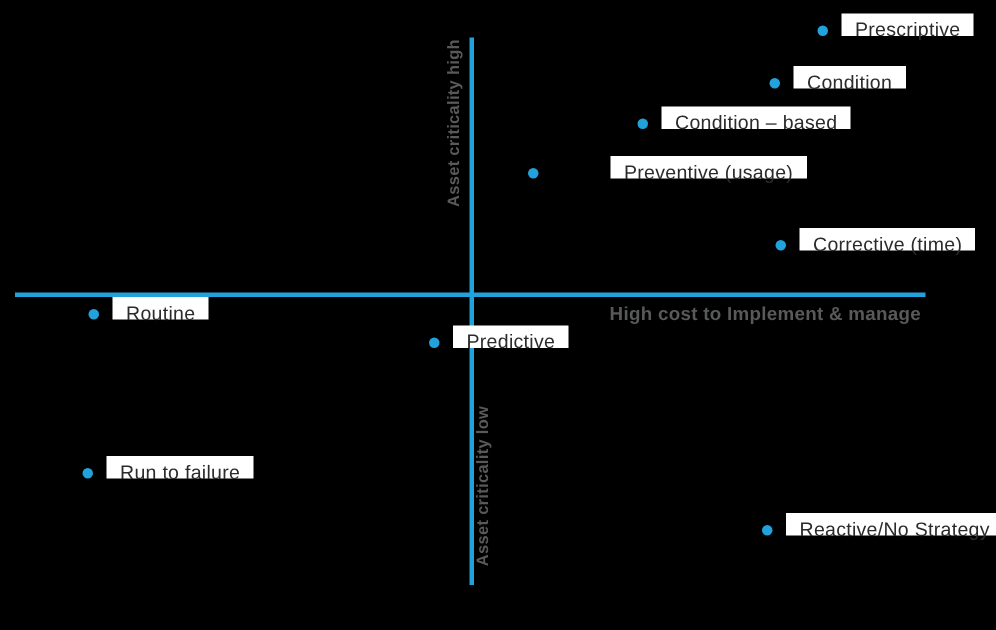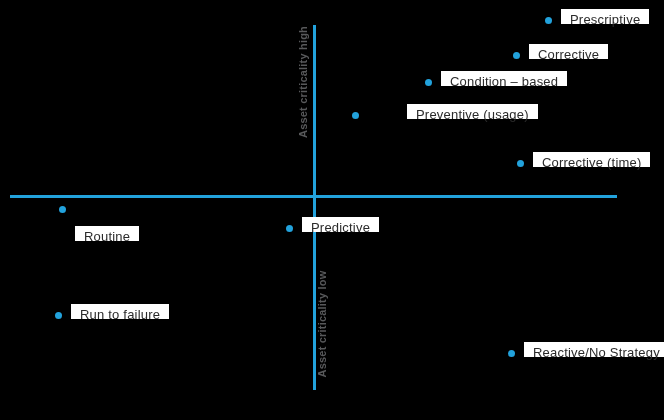--- a/index.html
+++ b/index.html
@@ -84,38 +84,39 @@
   }
 </style>
 </head>
 <body>
 
 <div class="stage" style="background: rgb(0, 0, 0);">
   <div class="axis h"></div>
   <div class="axis v"></div>
 
 
+  <div class="axis-label high-cost">High cost to Implement &amp; manage</div>
 
   <div class="axis-label v-high">Asset criticality high</div>
 
   <div class="axis-label v-low">Asset criticality low</div>
 
   <div id="points-layer">
       <div class="dot" style="left: 545px; top: 17px;"></div>
       <div class="pt-label" style="left: 561px; top: 9px;">Prescriptive</div>
       <div class="dot" style="left: 513px; top: 52px;"></div>
-      <div class="pt-label" style="left: 529px; top: 44px;">Corrective</div>
+      <div class="pt-label" style="left: 529px; top: 44px;">Condition</div>
       <div class="dot" style="left: 425px; top: 79px;"></div>
       <div class="pt-label" style="left: 441px; top: 71px;">Condition – based</div>
       <div class="dot" style="left: 352px; top: 112px;"></div>
       <div class="pt-label" style="left: 368px; top: 104px; margin-left: 39px;">Preventive (usage)</div>
       <div class="dot" style="left: 517px; top: 160px;"></div>
       <div class="pt-label" style="left: 533px; top: 152px;">Corrective (time)</div>
       <div class="dot" style="left: 59px; top: 206px;"></div>
-      <div class="pt-label" style="left: 75px; top: 198px; margin-top: 28px;">Routine</div>
+      <div class="pt-label" style="left: 75px; top: 198px;">Routine</div>
       <div class="dot" style="left: 286px; top: 225px;"></div>
       <div class="pt-label" style="left: 302px; top: 217px;">Predictive</div>
       <div class="dot" style="left: 55px; top: 312px;"></div>
       <div class="pt-label" style="left: 71px; top: 304px;">Run to failure</div>
       <div class="dot" style="left: 508px; top: 350px;"></div>
       <div class="pt-label" style="left: 524px; top: 342px;">Reactive/No Strategy</div>
     </div>
 </div>
 
 </body></html>

